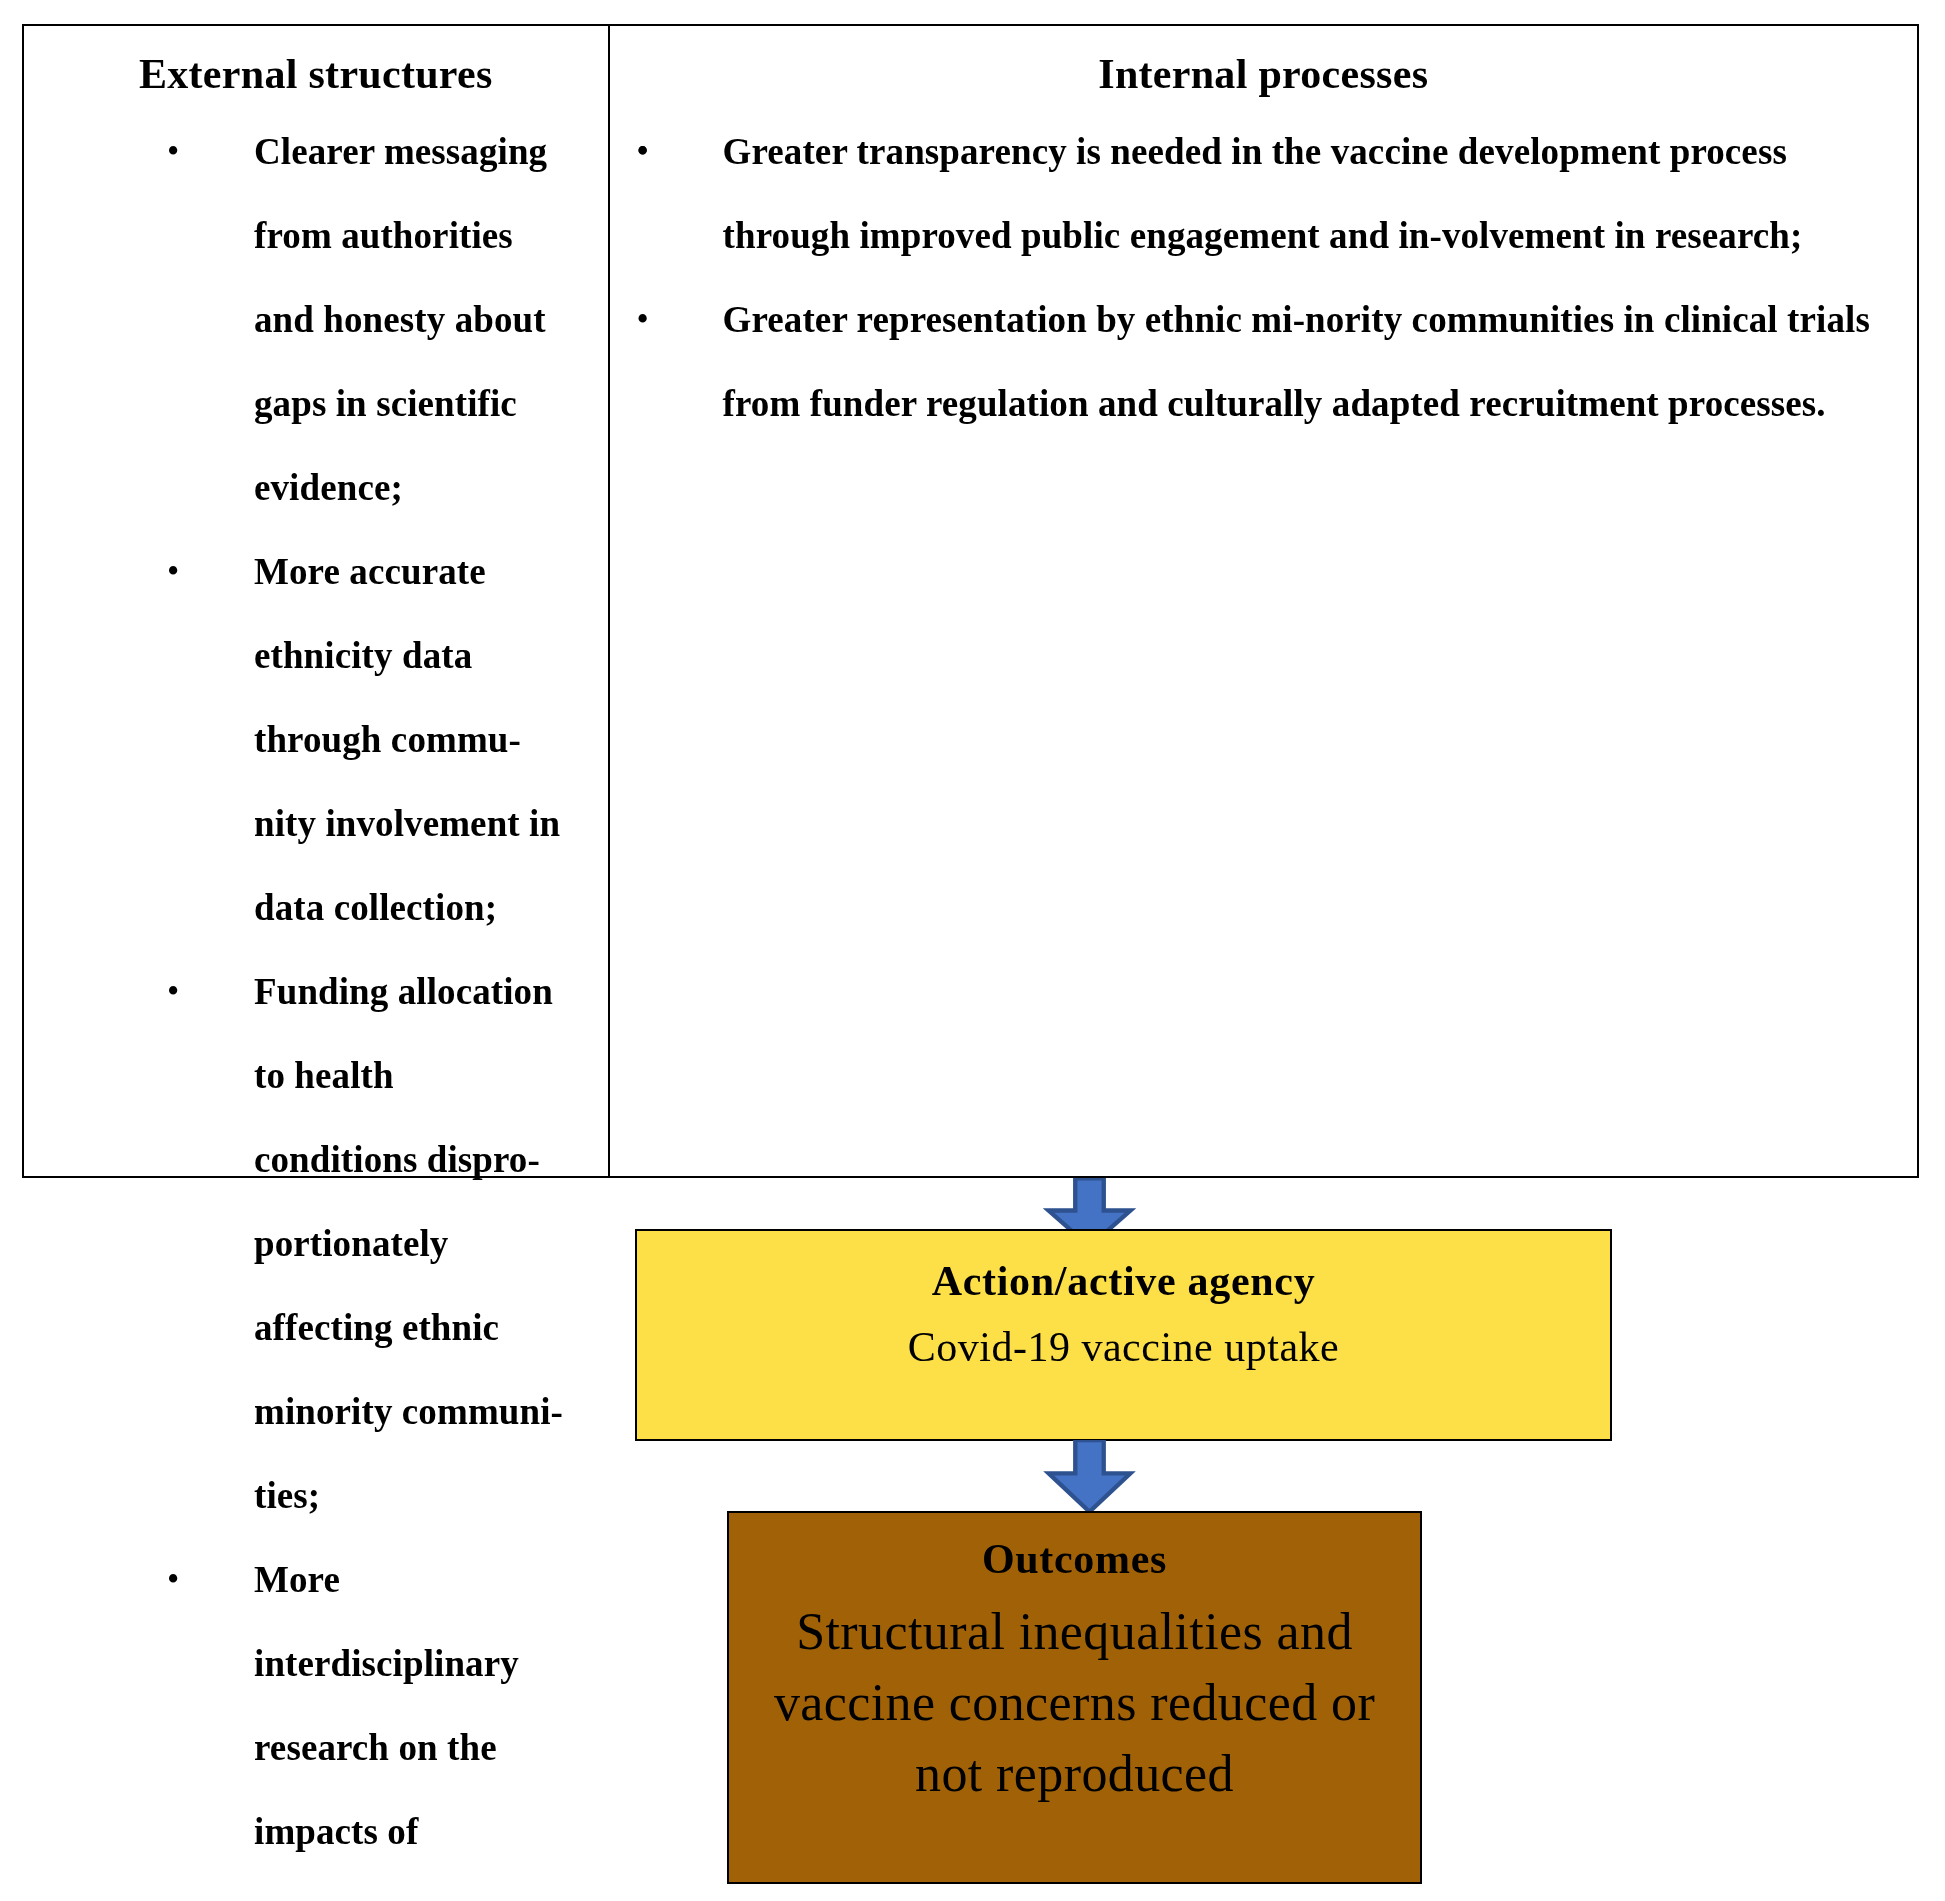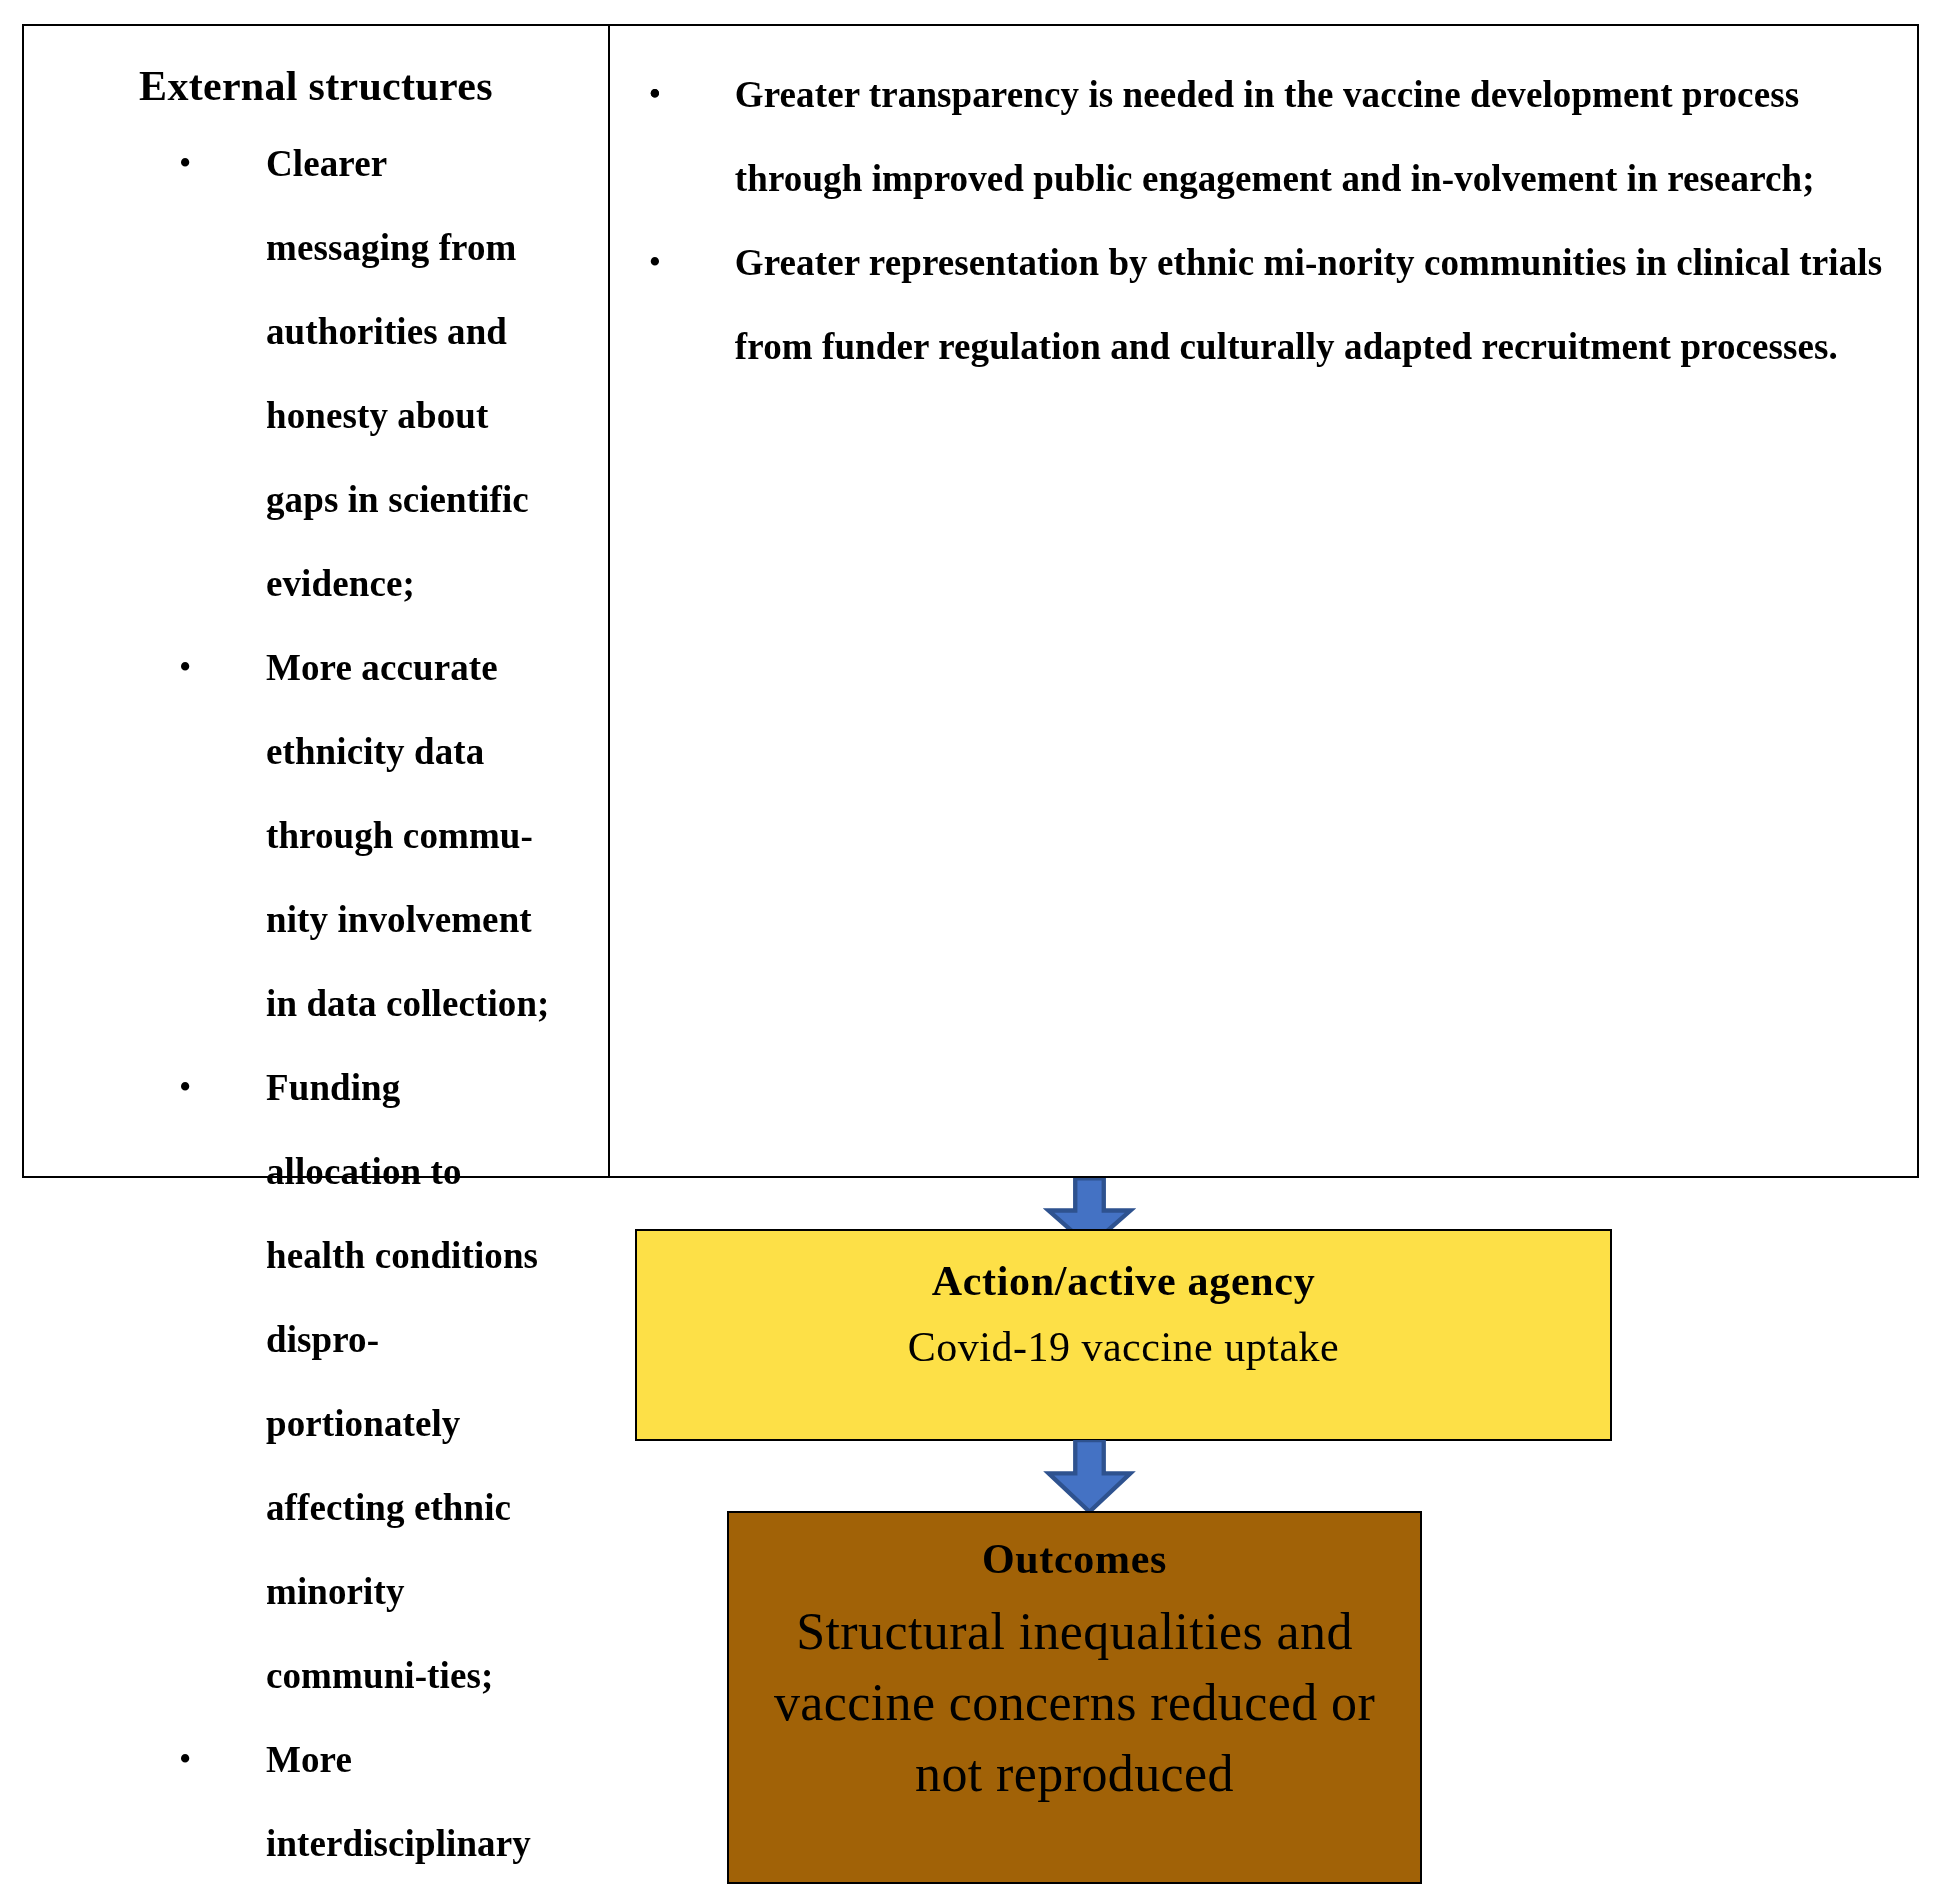--- a/index.html
+++ b/index.html
@@ -23,21 +23,21 @@
     top: 24px;
     width: 1897px;      
     height: 1154px;     
     box-sizing: border-box;
     border: 2.5px solid #000000;
     display: flex;
     background: #ffffff;
   }
   .table-col {
     box-sizing: border-box;
-    padding: 12px;
+    padding: 0;
     position: relative;
   }
   #col-external {
     width: 1070px;              
     border-right: 2.5px solid #000000;
   }
   #col-internal {
     flex: 1 1 auto;
   }
   .col-heading {
@@ -162,20 +162,21 @@
       </li>
       <li class="bullet-item">
         <span class="bullet-dot">•</span>
         <span class="bullet-text">More interdisciplinary research on the impacts of structural racism and evidence-based actions to address structural racism in healthcare;</span>
       </li>
 
     </ul>
   </div>
 
   <div class="table-col" id="col-internal">
+    <div class="col-heading">Internal processes</div>
     <ul class="bullet-list">
       <li class="bullet-item">
         <span class="bullet-dot">•</span>
       </li>
       <li class="bullet-item">
         <span class="bullet-dot">•</span>
         <span class="bullet-text">Greater transparency is needed in the vaccine development process through improved public engagement and in-volvement in research;</span>
       </li>
       <li class="bullet-item">
         <span class="bullet-dot">•</span>

